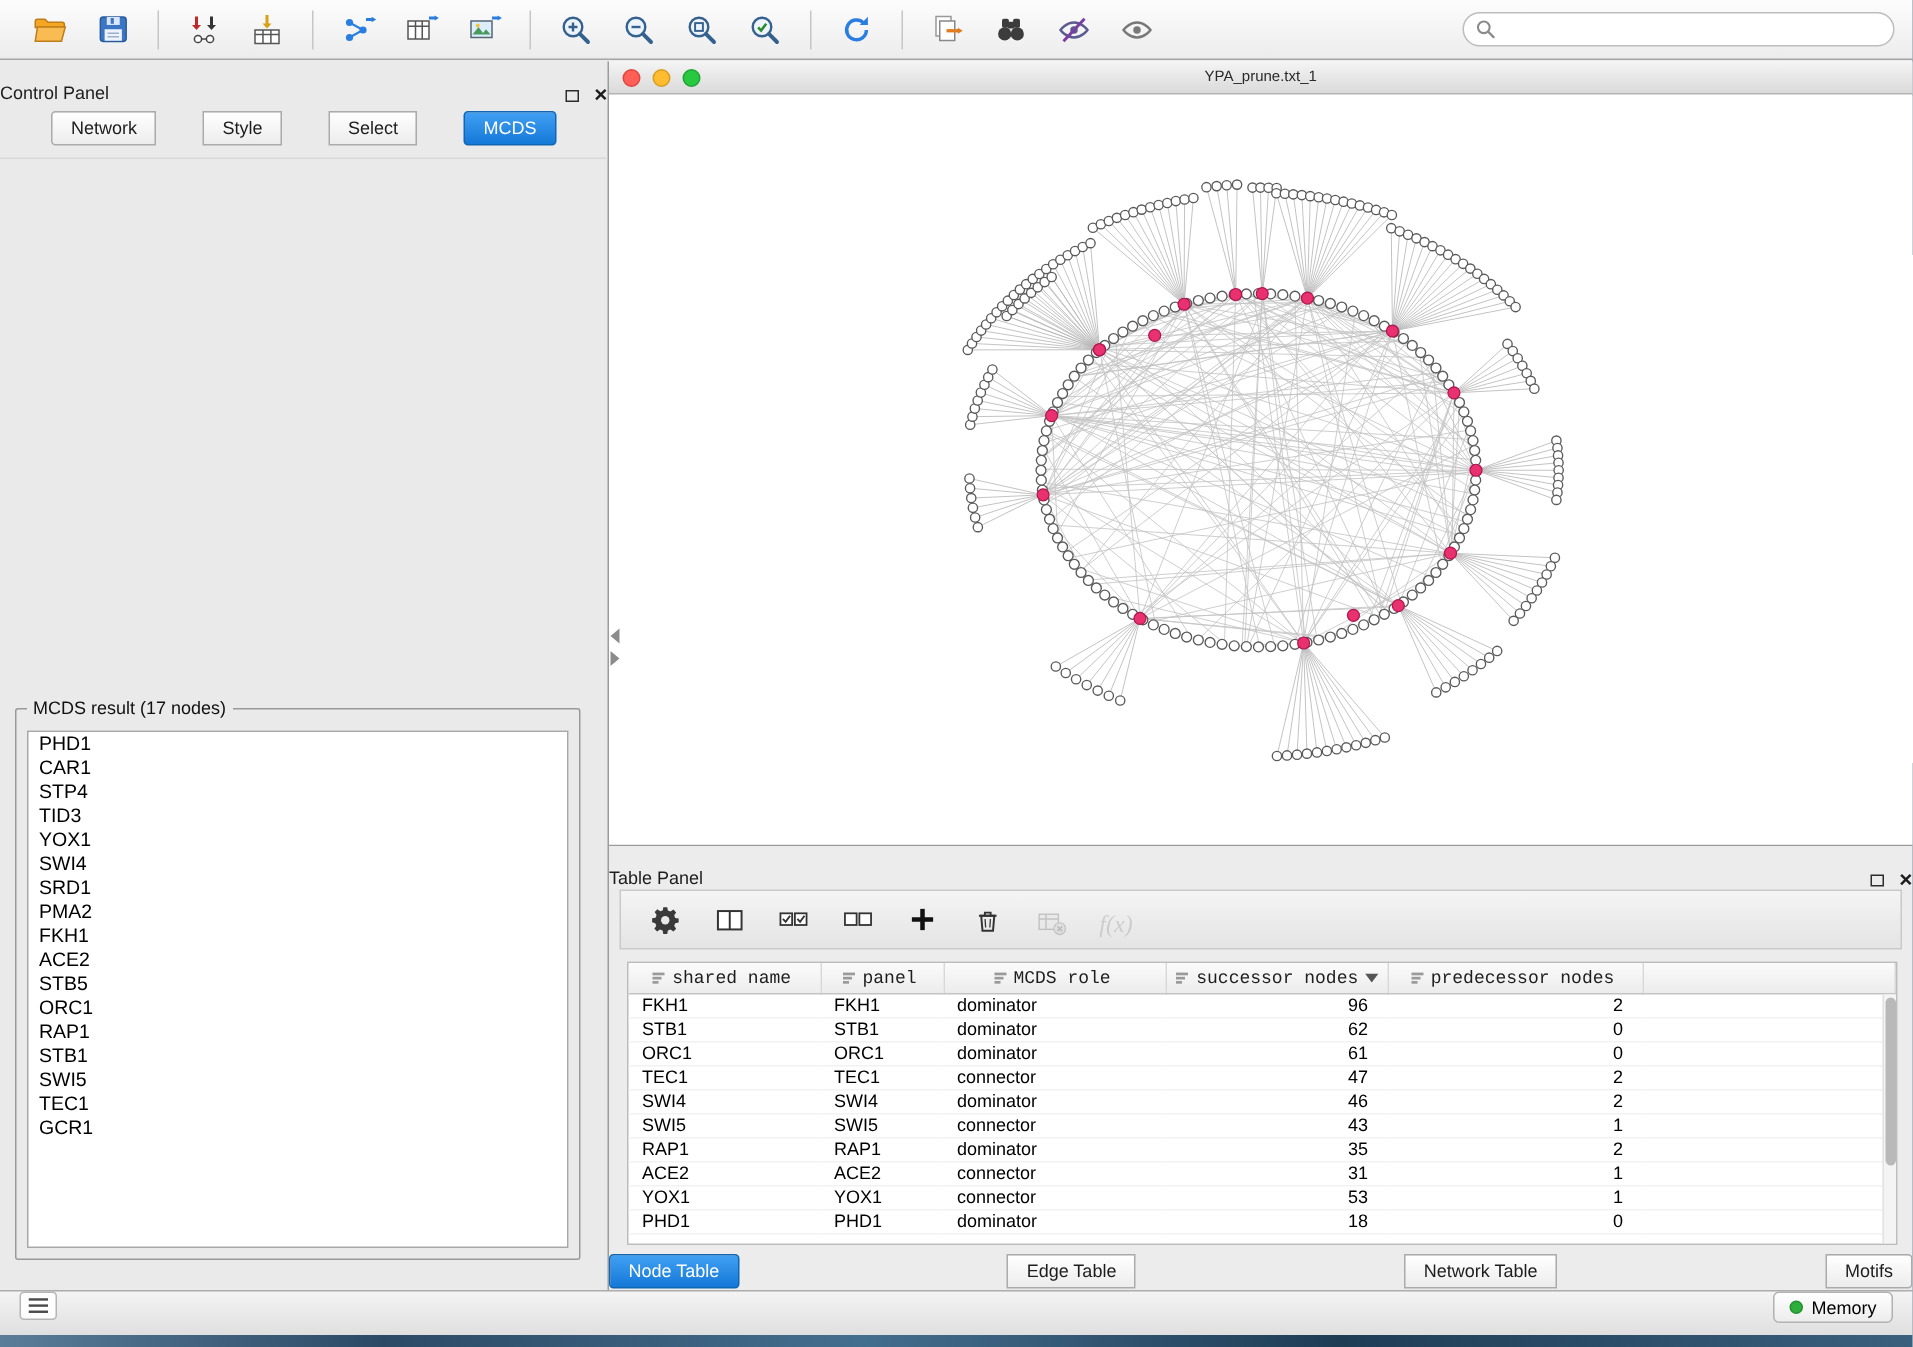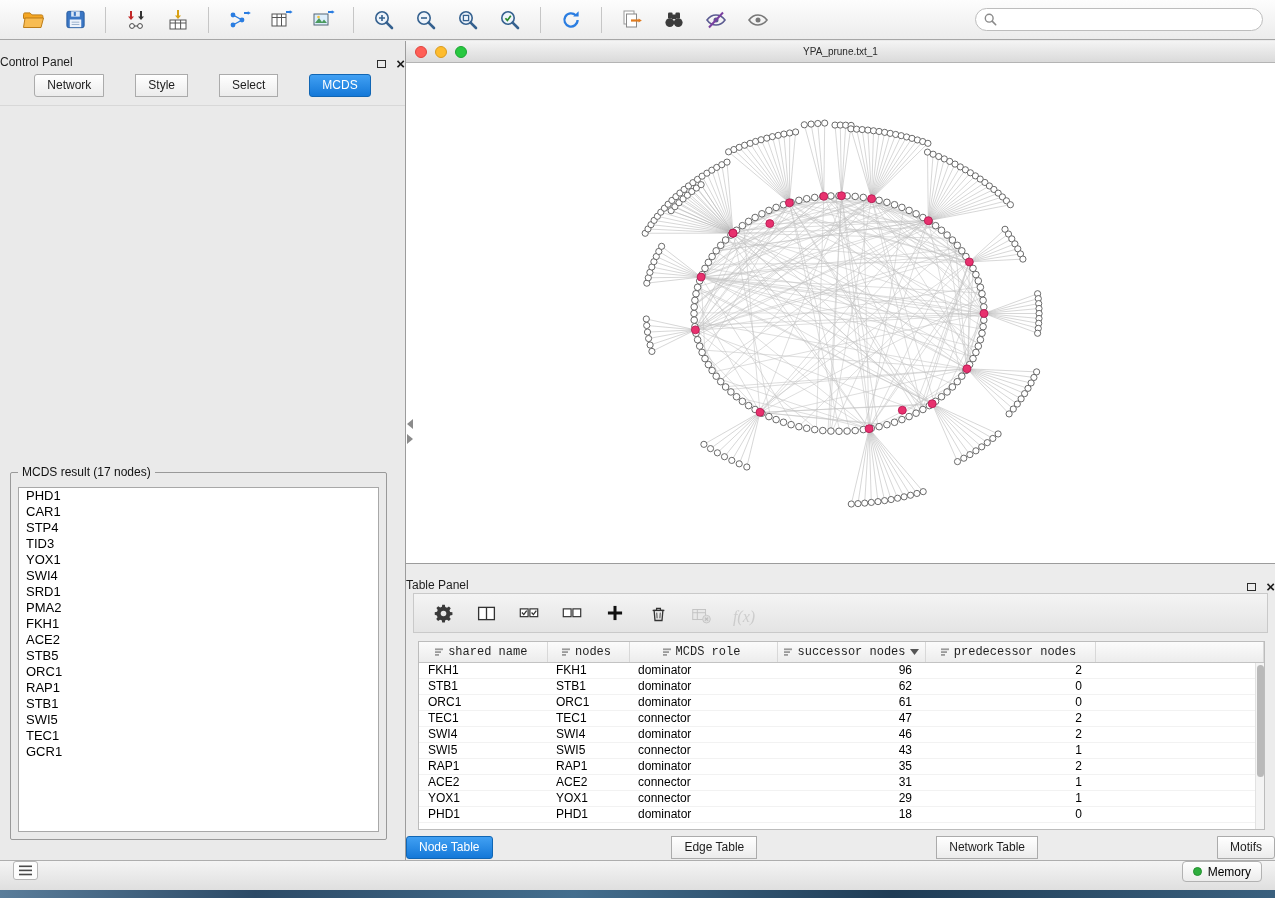--- a/index.html
+++ b/index.html
@@ -1049,21 +1049,21 @@
               <tr id="thead-row">
                 <th><svg width="10" height="10" viewBox="0 0 10 10">
                     <rect x="1" y="1.4" width="8" height="1.8" fill="#9a9a9a"></rect>
                     <rect x="1" y="4.2" width="6" height="1.8" fill="#9a9a9a"></rect>
                     <rect x="1" y="7" width="4" height="1.8" fill="#9a9a9a"></rect>
                   </svg><span class="hlabel">shared name</span></th>
                 <th><svg width="10" height="10" viewBox="0 0 10 10">
                     <rect x="1" y="1.4" width="8" height="1.8" fill="#9a9a9a"></rect>
                     <rect x="1" y="4.2" width="6" height="1.8" fill="#9a9a9a"></rect>
                     <rect x="1" y="7" width="4" height="1.8" fill="#9a9a9a"></rect>
-                  </svg><span class="hlabel">nodes</span></th>
+                  </svg><span class="hlabel">panel</span></th>
                 <th><svg width="10" height="10" viewBox="0 0 10 10">
                     <rect x="1" y="1.4" width="8" height="1.8" fill="#9a9a9a"></rect>
                     <rect x="1" y="4.2" width="6" height="1.8" fill="#9a9a9a"></rect>
                     <rect x="1" y="7" width="4" height="1.8" fill="#9a9a9a"></rect>
                   </svg><span class="hlabel">MCDS role</span></th>
                 <th><svg width="10" height="10" viewBox="0 0 10 10">
                     <rect x="1" y="1.4" width="8" height="1.8" fill="#9a9a9a"></rect>
                     <rect x="1" y="4.2" width="6" height="1.8" fill="#9a9a9a"></rect>
                     <rect x="1" y="7" width="4" height="1.8" fill="#9a9a9a"></rect>
                   </svg><span class="hlabel">successor nodes</span><svg width="9" height="6" viewBox="0 0 9 6">
@@ -1139,21 +1139,21 @@
                 <td>ACE2</td>
                 <td>connector</td>
                 <td class="num">31</td>
                 <td class="num">1</td>
                 <td></td>
               </tr>
               <tr>
                 <td>YOX1</td>
                 <td>YOX1</td>
                 <td>connector</td>
-                <td class="num">29</td>
+                <td class="num">53</td>
                 <td class="num">1</td>
                 <td></td>
               </tr>
               <tr>
                 <td>PHD1</td>
                 <td>PHD1</td>
                 <td>dominator</td>
                 <td class="num">18</td>
                 <td class="num">0</td>
                 <td></td>

